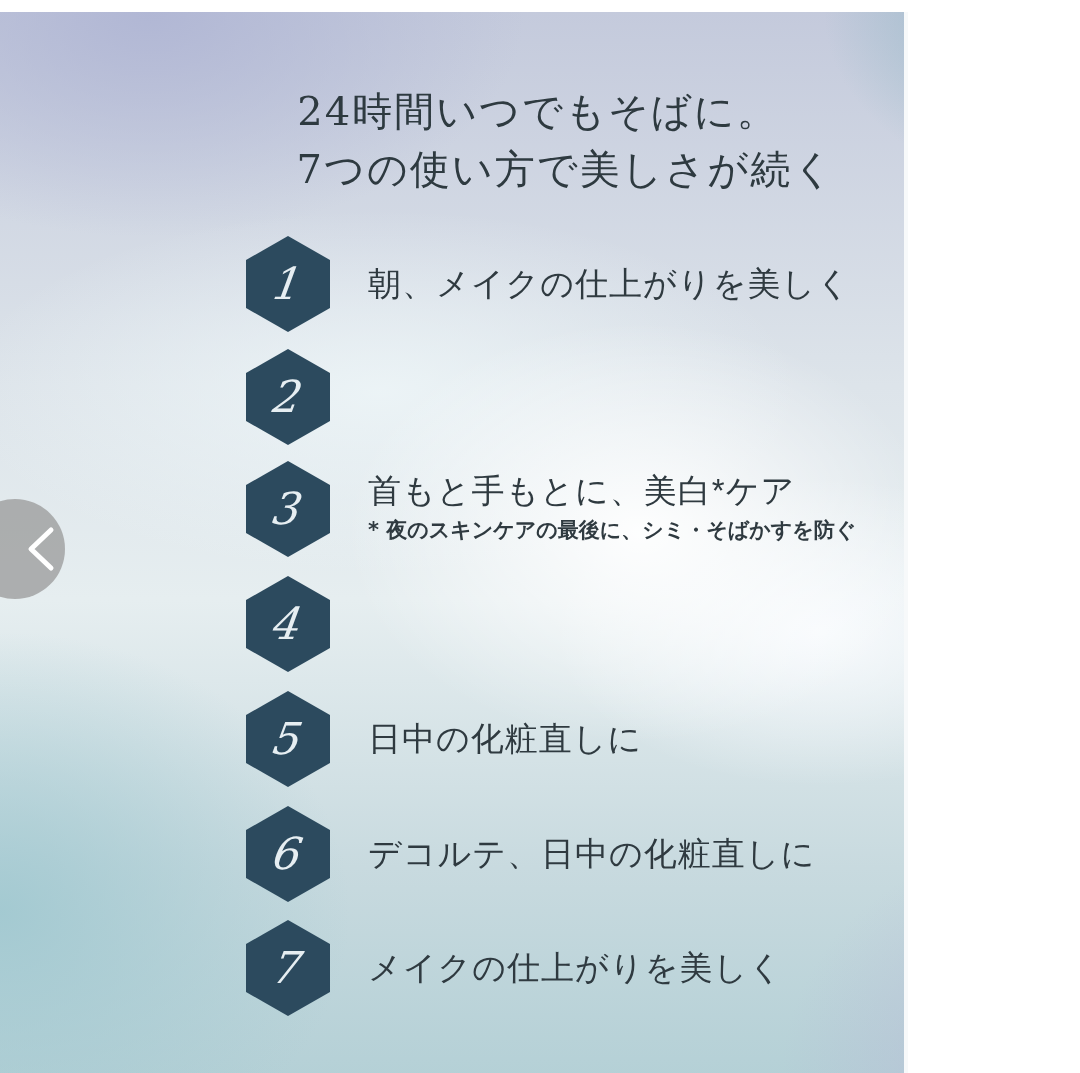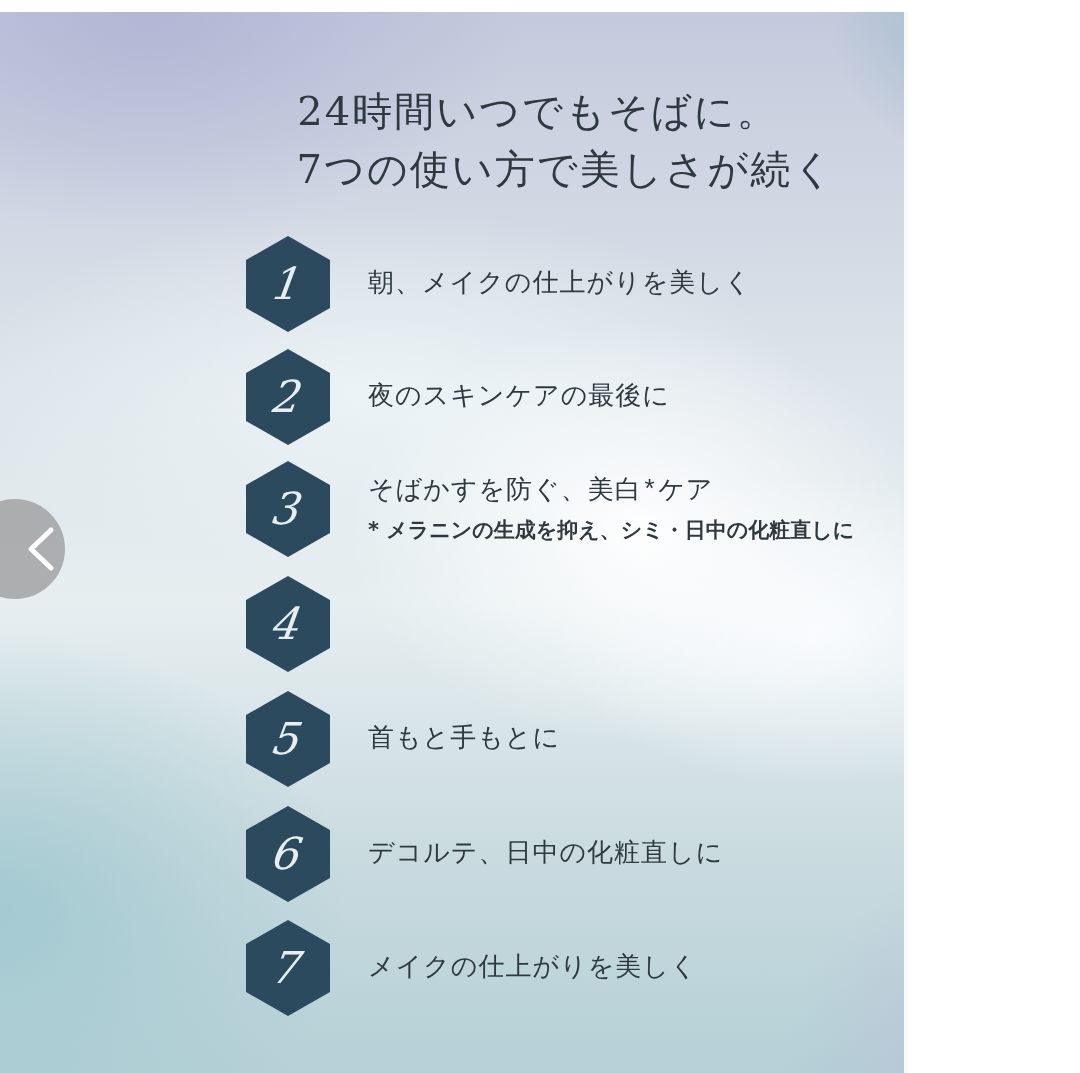--- a/index.html
+++ b/index.html
@@ -84,22 +84,22 @@
       font-style: italic;
       font-size: 44px;
       line-height: 1;
       transform: skewX(-10deg);
     }
     .item-text {
       position: absolute;
       left: 122px;
       top: 26px;
       color: #2f3a40;
-      font-family: Liberation Mono, monospace;
-      font-size: 26px;
+      font-family: Liberation Sans, sans-serif;
+      font-size: 33px;
       letter-spacing: 1px;
       white-space: nowrap;
       line-height: 44px;
     }
     .item-text.with-note { top: 8px; }
     .item-note {
       position: absolute;
       left: 122px;
       top: 54px;
       color: #2f3a40;
@@ -139,42 +139,41 @@
       <div class="hex">
         <span class="hex-num">1</span>
       </div>
       <div class="item-text">朝、メイクの仕上がりを美しく</div>
     </div>
 
     <div class="item" style="top:337px;">
       <div class="hex">
         <span class="hex-num">2</span>
       </div>
-      <div class="item-text">夜のスキンケアの最後に</div>
     </div>
 
     <div class="item" style="top:449px;">
       <div class="hex">
         <span class="hex-num">3</span>
       </div>
-      <div class="item-text with-note">そばかすを防ぐ、美白*ケア</div>
-      <div class="item-note">* メラニンの生成を抑え、シミ・日中の化粧直しに</div>
+      <div class="item-text with-note">首もと手もとに、美白*ケア</div>
+      <div class="item-note">* 夜のスキンケアの最後に、シミ・そばかすを防ぐ</div>
     </div>
 
     <div class="item" style="top:564px;">
       <div class="hex">
         <span class="hex-num">4</span>
       </div>
     </div>
 
     <div class="item" style="top:679px;">
       <div class="hex">
         <span class="hex-num">5</span>
       </div>
-      <div class="item-text">首もと手もとに</div>
+      <div class="item-text">日中の化粧直しに</div>
     </div>
 
     <div class="item" style="top:794px;">
       <div class="hex">
         <span class="hex-num">6</span>
       </div>
       <div class="item-text">デコルテ、日中の化粧直しに</div>
     </div>
 
     <div class="item" style="top:908px;">

